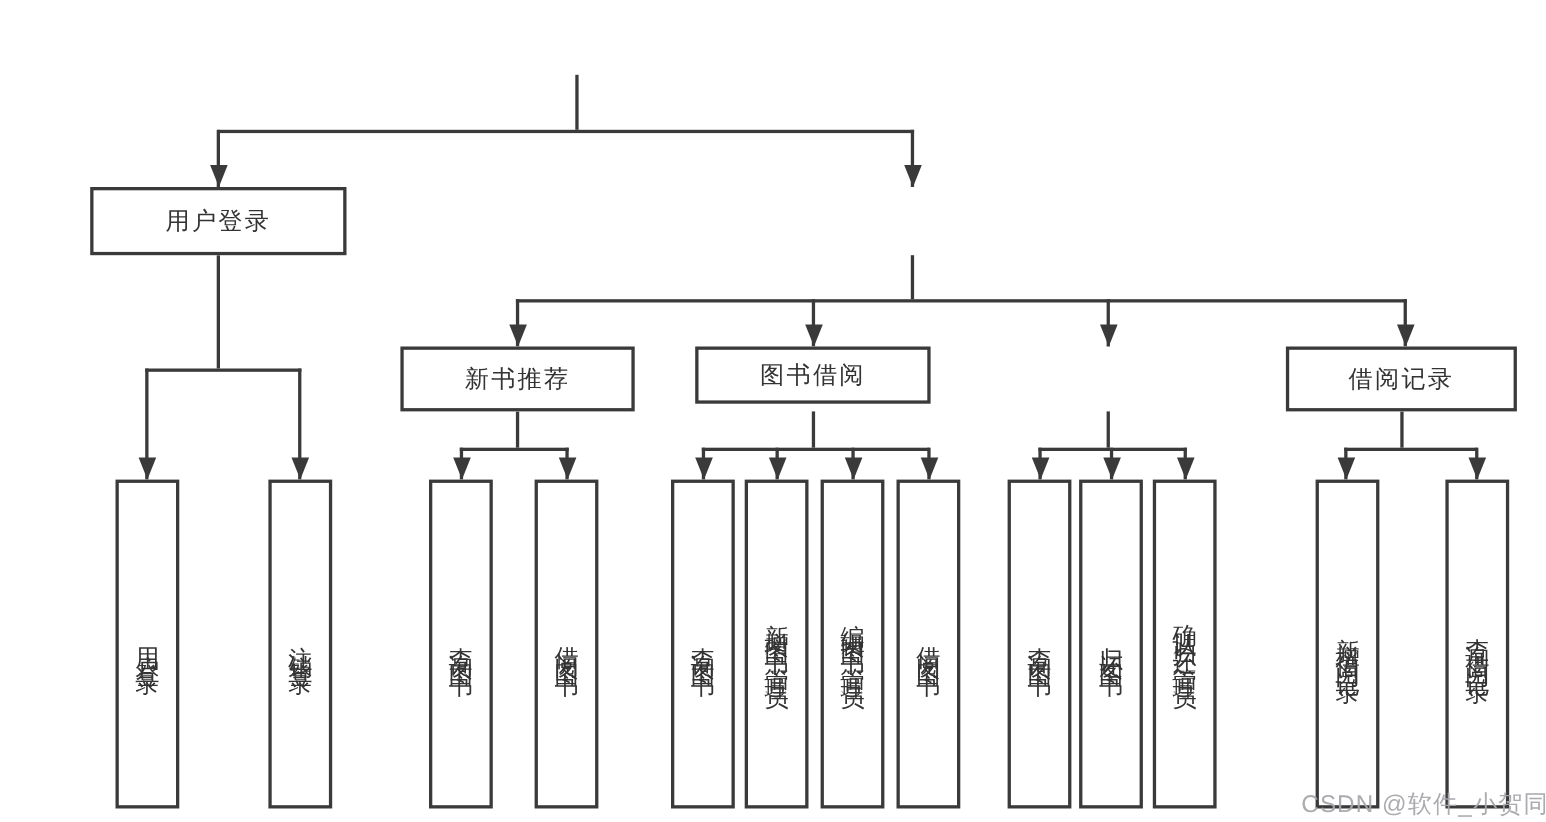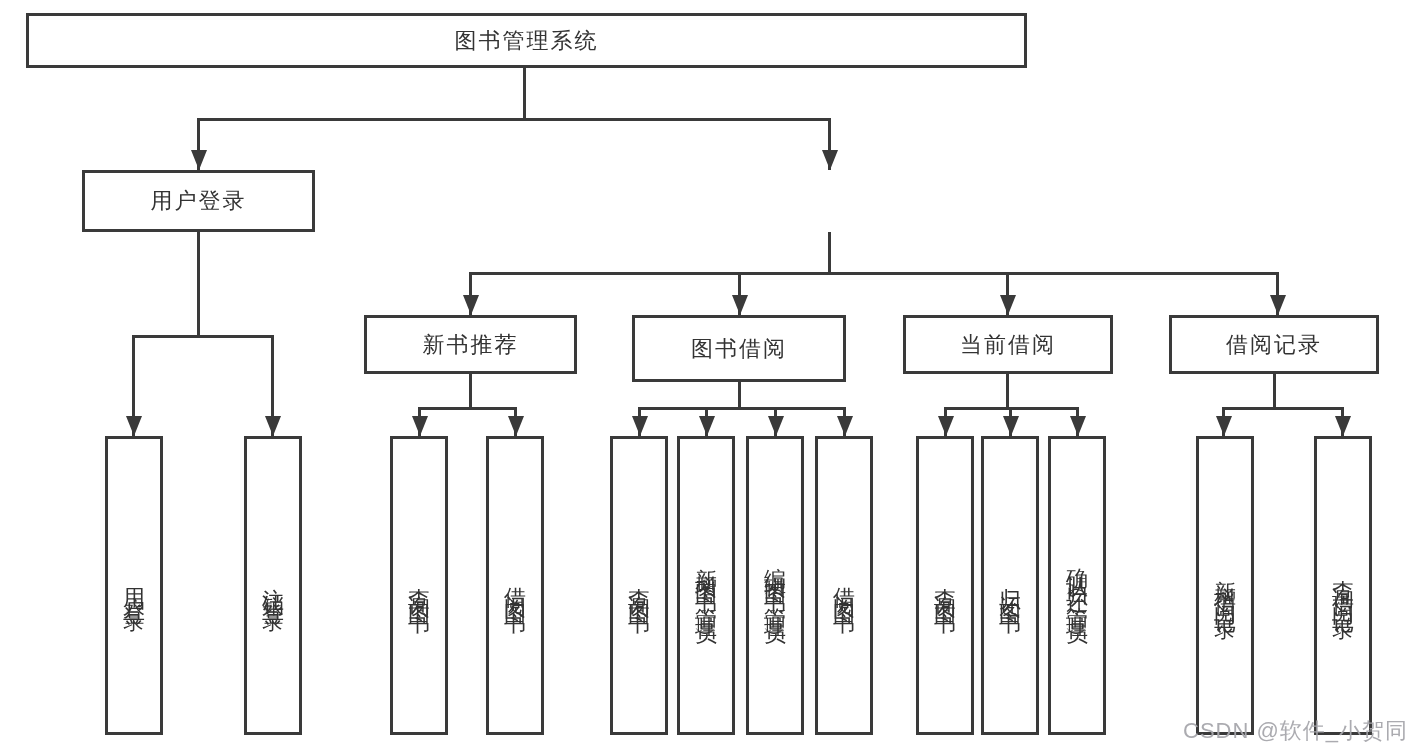--- a/index.html
+++ b/index.html
@@ -45,21 +45,21 @@
     font-size:22px;
     letter-spacing:1px;
     color:rgba(166,166,172,0.95);
     white-space:nowrap;
   }
   
   .n-root{left:26px;top:13px;width:1001px;height:55px;}
   .n-l2-0{left:82px;top:170px;width:233px;height:62px;}
   .n-l2-1{left:712px;top:170px;width:235px;height:62px;}
   .n-l3-0{left:364px;top:315px;width:213px;height:59px;}
-  .n-l3-1{left:632px;top:315px;width:214px;height:67px;}
+  .n-l3-1{left:632px;top:315px;width:214px;height:52px;}
   .n-l3-2{left:903px;top:315px;width:210px;height:59px;}
   .n-l3-3{left:1169px;top:315px;width:210px;height:59px;}
   .n-leaf{top:436px;width:58px;height:299px;}
   .n-lf-0{left:105px;}  .n-lf-1{left:244px;}  .n-lf-2{left:390px;}
   .n-lf-3{left:486px;}  .n-lf-4{left:610px;}  .n-lf-5{left:677px;}
   .n-lf-6{left:746px;}  .n-lf-7{left:815px;}  .n-lf-8{left:916px;}
   .n-lf-9{left:981px;}  .n-lf-10{left:1048px;} .n-lf-11{left:1196px;}
   .n-lf-12{left:1314px;}
 </style>
 </head>
@@ -100,36 +100,30 @@
   <div class="hline" style="left:944px;top:407px;width:135px;"></div>
   <div class="arrow" style="left:944px;top:407px;height:29px;"></div>
   <div class="arrow" style="left:1009px;top:407px;height:29px;"></div>
   <div class="arrow" style="left:1076px;top:407px;height:29px;"></div>
 
   <div class="vline" style="left:1273px;top:374px;height:33px;"></div>
   <div class="hline" style="left:1222px;top:407px;width:121px;"></div>
   <div class="arrow" style="left:1222px;top:407px;height:29px;"></div>
   <div class="arrow" style="left:1341px;top:407px;height:29px;"></div>
 
-  <div class="box n-root">
-    <span class="label">图书管理系统</span>
-  </div>
 
   <div class="box n-l2-0">
     <span class="label">用户登录</span>
   </div>
 
   <div class="box n-l3-0">
     <span class="label">新书推荐</span>
   </div>
   <div class="box n-l3-1">
     <span class="label">图书借阅</span>
-  </div>
-  <div class="box n-l3-2">
-    <span class="label">当前借阅</span>
   </div>
   <div class="box n-l3-3">
     <span class="label">借阅记录</span>
   </div>
 
   <div class="box leaf n-leaf n-lf-0">
     <span class="label">用户登录</span>
   </div>
   <div class="box leaf n-leaf n-lf-1">
     <span class="label">注销登录</span>

